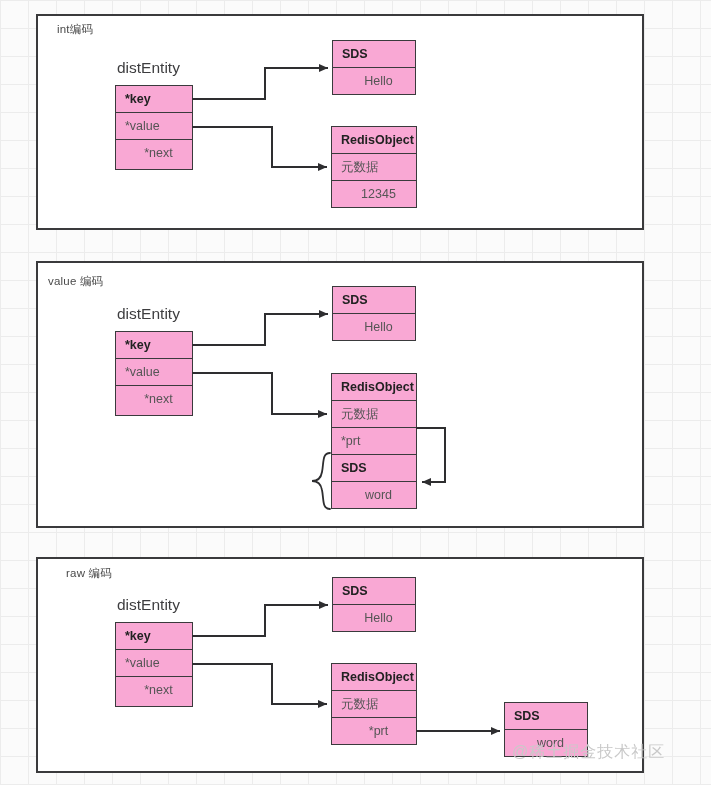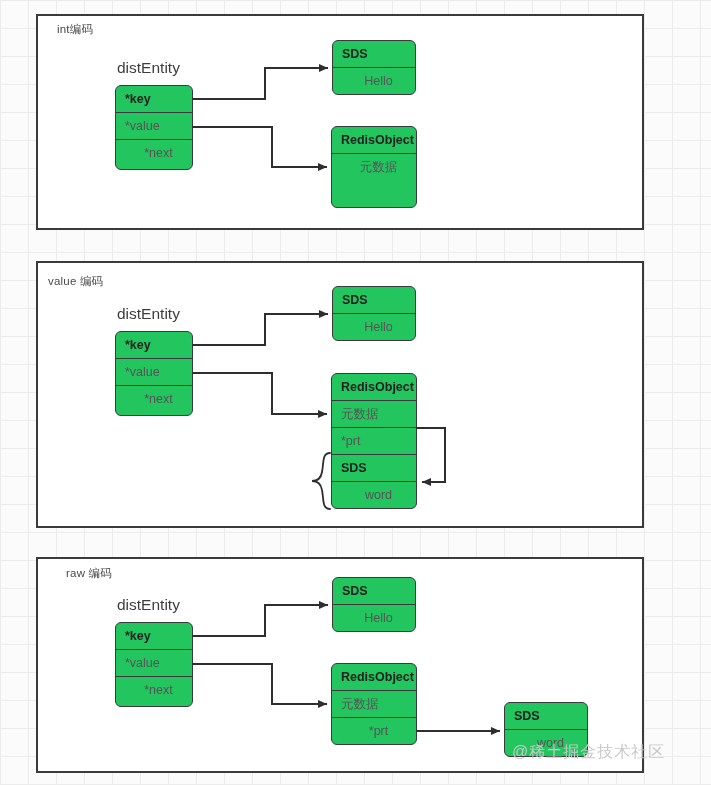--- a/index.html
+++ b/index.html
@@ -41,22 +41,22 @@
   .struct-title {
     position: absolute;
     font-size: 15.5px;
     color: #3d3d3f;
     white-space: nowrap;
   }
   .node {
     position: absolute;
     box-sizing: border-box;
     border: 1.6px solid #3a3a3c;
-    border-radius: 6px;
-    background: #22c55e;
+    border-radius: 0;
+    background: #f9a8d4;
     overflow: hidden;
   }
   .node .row {
     box-sizing: border-box;
     height: 27px;
     line-height: 27px;
     padding-left: 9px;
     font-size: 12.5px;
     color: #3d3d3f;
     border-bottom: 1.6px solid #3a3a3c;
@@ -100,20 +100,21 @@
   </div>
 
   <div class="node" style="left:332px; top:40px; width:84px; height:55px;">
     <div class="row head">SDS</div>
     <div class="row bodytext">Hello</div>
   </div>
 
   <div class="node" style="left:331px; top:126px; width:86px; height:82px;">
     <div class="row head">RedisObject</div>
     <div class="row bodytext">元数据</div>
+    <div class="row bodytext">12345</div>
   </div>
 
   <div class="panel" style="left:36px; top:261px; width:608px; height:267px;"></div>
 
   <div class="panel-label" style="left:48px; top:274px;">value 编码</div>
 
   <div class="struct-title" style="left:117px; top:305px;">distEntity</div>
 
   <div class="node" style="left:115px; top:331px; width:78px; height:85px;">
     <div class="row head">*key</div>

